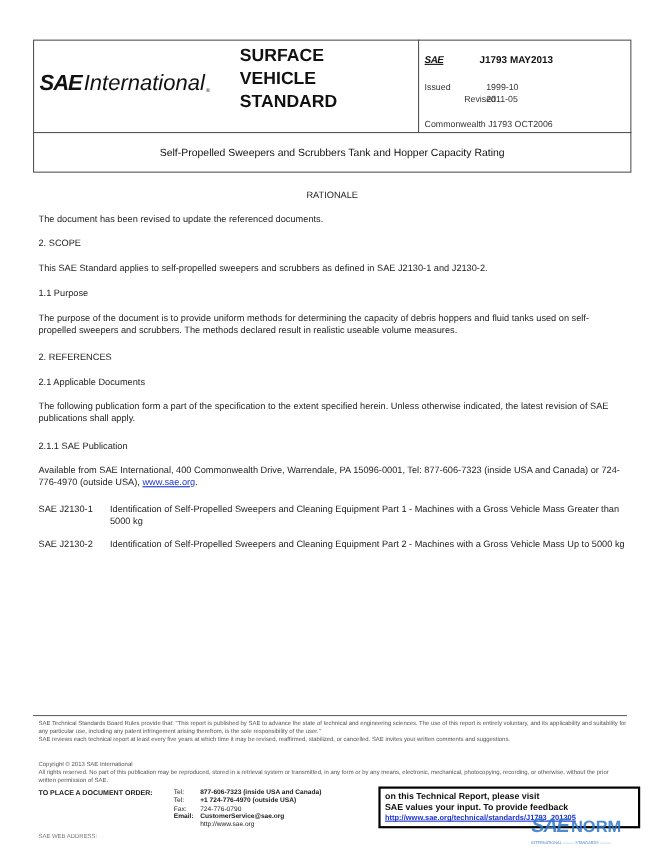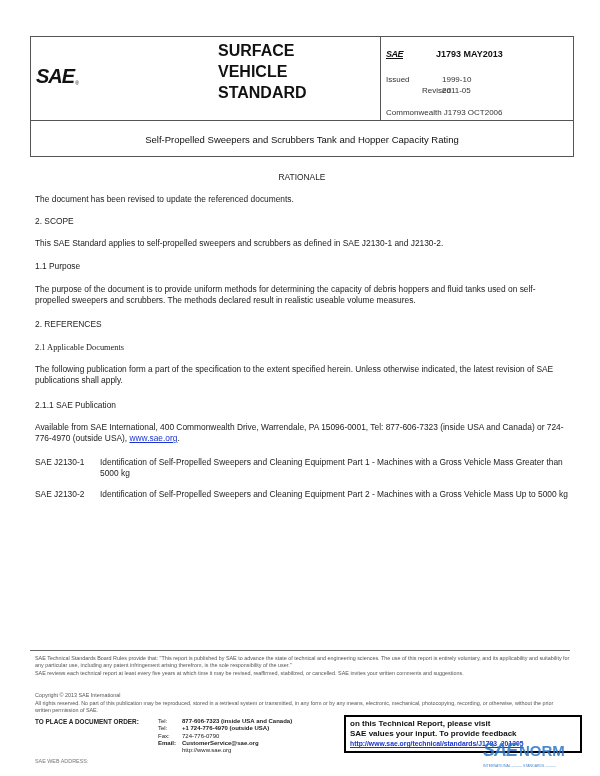--- a/index.html
+++ b/index.html
@@ -37,20 +37,21 @@
 </style>
 </head>
 <body>
 
 <div class="abs hdr"></div>
 <div class="abs hdr-row-div"></div>
 <div class="abs hdr-col-div"></div>
 
 <div class="abs logo">
   <span class="logo-sae">SAE</span>
+  <span class="logo-intl">International</span>
   <span class="logo-tm">®</span>
 </div>
 
 <div class="abs std-title">
   <div>SURFACE</div>
   <div>VEHICLE</div>
   <div>STANDARD</div>
 </div>
 
 <div class="abs mini-sae">SAE</div>
@@ -64,21 +65,21 @@
 
 <div class="abs doc-title">Self-Propelled Sweepers and Scrubbers Tank and Hopper Capacity Rating</div>
 
 <div class="abs body-text center" style="left:30px; width:544px; top:172px;">RATIONALE</div>
 <div class="abs body-text" style="left:35px; top:194px;">The document has been revised to update the referenced documents.</div>
 <div class="abs body-text" style="left:35px; top:216px;">2.   SCOPE</div>
 <div class="abs body-text" style="left:35px; top:238px;">This SAE Standard applies to self-propelled sweepers and scrubbers as defined in SAE J2130-1 and J2130-2.</div>
 <div class="abs body-text" style="left:35px; top:261px;">1.1      Purpose</div>
 <div class="abs body-text" style="left:35px; top:284px; width:534px;">The purpose of the document is to provide uniform methods for determining the capacity of debris hoppers and fluid tanks used on self-propelled sweepers and scrubbers.  The methods declared result in realistic useable volume measures.</div>
 <div class="abs body-text" style="left:35px; top:319px;">2.   REFERENCES</div>
-<div class="abs body-text" style="left:35px; top:342px;font-family:Liberation Serif, serif;">2.1      Applicable Documents</div>
+<div class="abs body-text" style="left:35px; top:342px;">2.1      Applicable Documents</div>
 <div class="abs body-text" style="left:35px; top:364px; width:534px;">The following publication form a part of the specification to the extent specified herein.  Unless otherwise indicated, the latest revision of SAE publications shall apply.</div>
 <div class="abs body-text" style="left:35px; top:400px;">2.1.1     SAE Publication</div>
 <div class="abs body-text" style="left:35px; top:422px; width:534px;">
   <span>Available from SAE International, 400 Commonwealth Drive, Warrendale, PA 15096-0001, Tel: 877-606-7323 (inside USA and Canada) or 724-776-4970 (outside USA), </span><span class="link">www.sae.org</span><span>.</span>
 </div>
 
 <div class="abs body-text" style="left:35px; top:457px; width:534px; display:flex;justify-content:flex-end;">
   <span class="ref-id" style="width:65px; flex:none;">SAE J2130-1</span>
   <span>Identification of Self-Propelled Sweepers and Cleaning Equipment Part 1 - Machines with a Gross Vehicle Mass Greater than 5000 kg</span>
 </div>

